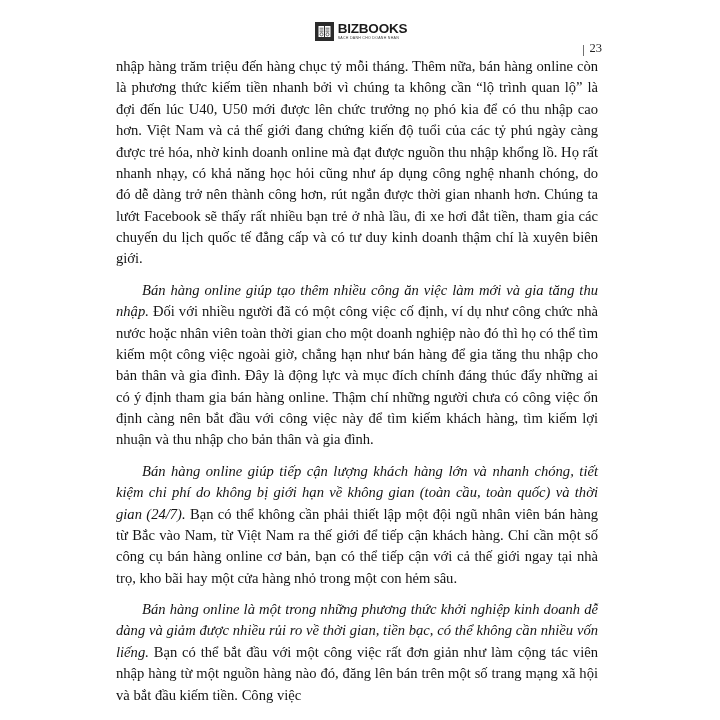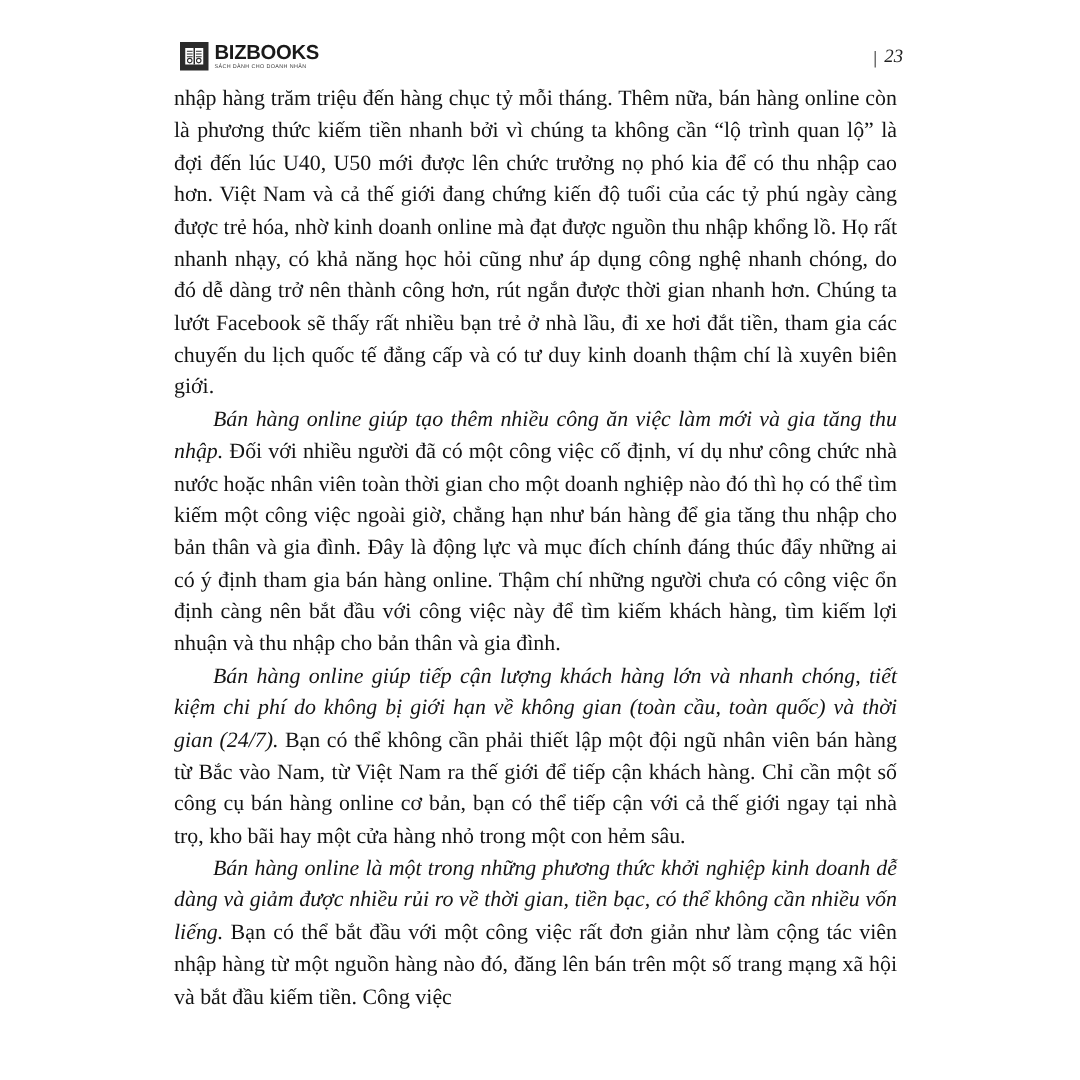--- a/index.html
+++ b/index.html
@@ -22,20 +22,21 @@
   }
   
   .header {
     position: absolute;
     left: 120px;
     top: 22px;
     width: 482px;
     height: 30px;
     display: flex;
     align-items: center;
+    flex-direction: column;
   }
   .logo-block {
     display: flex;
     align-items: center;
     gap: 4px;
   }
   .logo-mark {
     width: 19px;
     height: 19px;
     background: #2b2b2b;
@@ -66,21 +67,20 @@
     margin-top: 1.5px;
   }
   .header-right {
     margin-left: auto;
     display: flex;
     align-items: flex-end;
     gap: 6px;
     font-family: "Liberation Serif", serif;
     font-size: 12.5px;
     color: #1f1f1f;
-    font-style: italic;
   }
   .header-bar {
     display: inline-block;
     width: 1px;
     height: 11px;
     background: #707070;
   }
   
   .content {
     position: absolute;
@@ -95,21 +95,21 @@
     color: #141414;
     text-align: justify;
     text-justify: inter-word;
     -webkit-hyphens: none;
     hyphens: none;
   }
   p.indent {
     text-indent: 26px;
   }
   p + p {
-    margin-top: 0px;
+    margin-top: 10px;
   }
   .em {
     font-style: italic;
   }
 </style>
 </head>
 <body>
 
 <div class="page">
 

